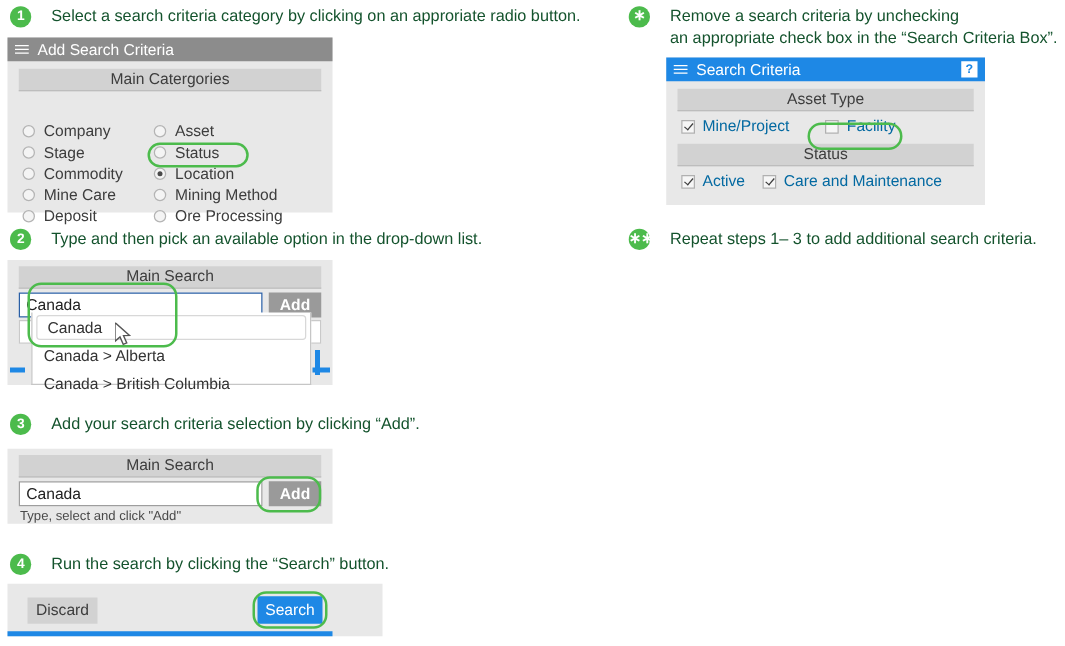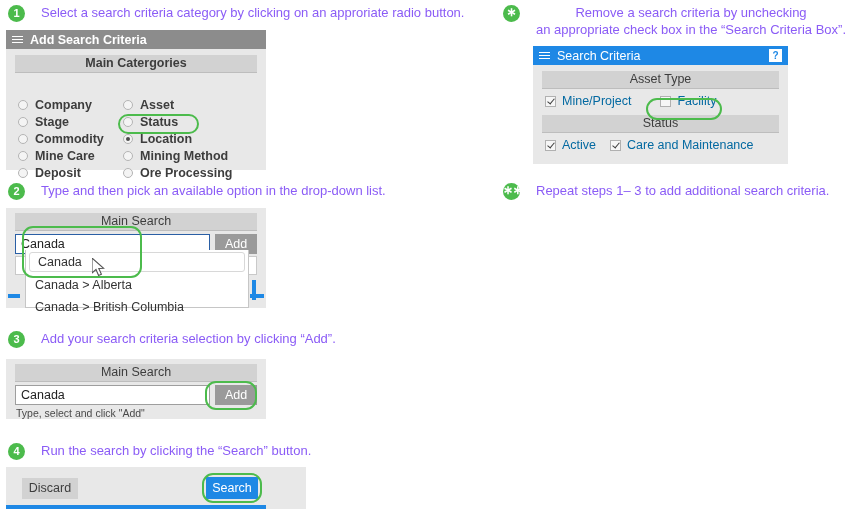--- a/index.html
+++ b/index.html
@@ -37,24 +37,23 @@
     margin-top: 1px;
     letter-spacing: -0.3px;
   }
   .step-badge.ast {
     font-size: 12px;
     line-height: 14px;
   }
   .step-text {
     margin-left: 16px;
     font-size: 13px;
-    color: #8b5cf6;
+    color: #14532d;
     line-height: 17px;
     white-space: pre-line;
-    text-align: center;
   }
 
   
   .panel {
     position: absolute;
     background: #e8e8e8;
     box-sizing: border-box;
   }
   .panel-header {
     background: #8c8c8c;
@@ -171,20 +170,21 @@
   .add-btn {
     width: 42px;
     height: 20px;
     background: #9a9a9a;
     color: #ffffff;
     font-size: 12.5px;
     line-height: 20px;
     text-align: center;
     margin-left: 5px;
     flex: 0 0 auto;
+    font-weight: bold;
   }
   .hint {
     font-size: 10.5px;
     color: #4a4a4a;
     padding: 2px 0 0 10px;
   }
 
   
   .dropdown {
     position: absolute;
@@ -290,21 +290,21 @@
   }
 </style>
 </head>
 <body>
 
 <div class="step-row" style="left:8px; top:4px;">
   <div class="step-badge">1</div>
   <div class="step-text">Select a search criteria category by clicking on an approriate radio button.</div>
 </div>
 
-<div class="panel" style="left:6px; top:30px; width:260px; height:140px;font-weight:bold;">
+<div class="panel" style="left:6px; top:30px; width:260px; height:140px;">
   <div class="panel-header">
     <span class="hamburger">
         <i></i>
         <i></i>
         <i></i>
       </span>
     <span>Add Search Criteria</span>
   </div>
   <div class="section-title">Main Catergories</div>
   <div class="radio-grid">

